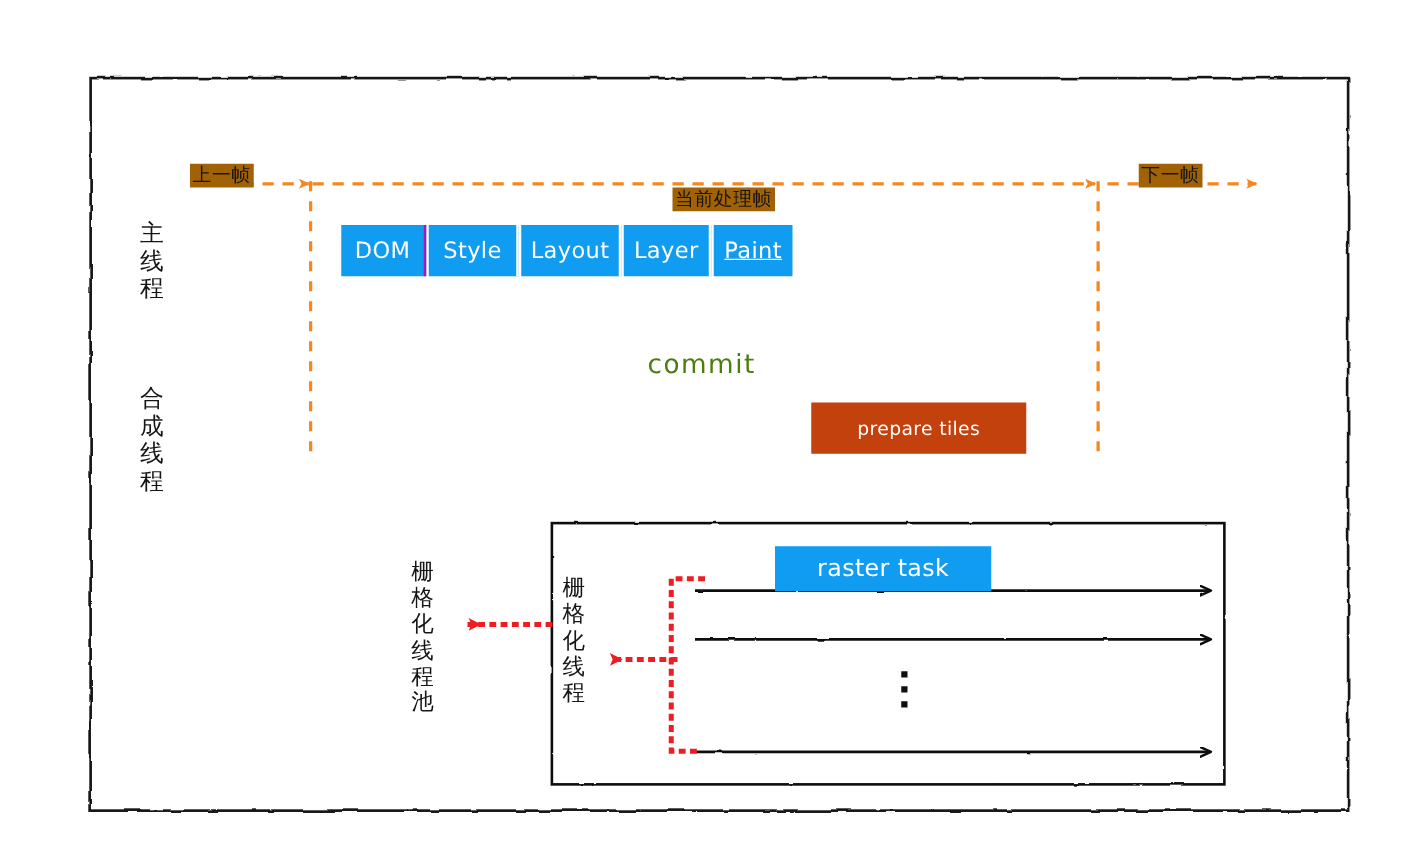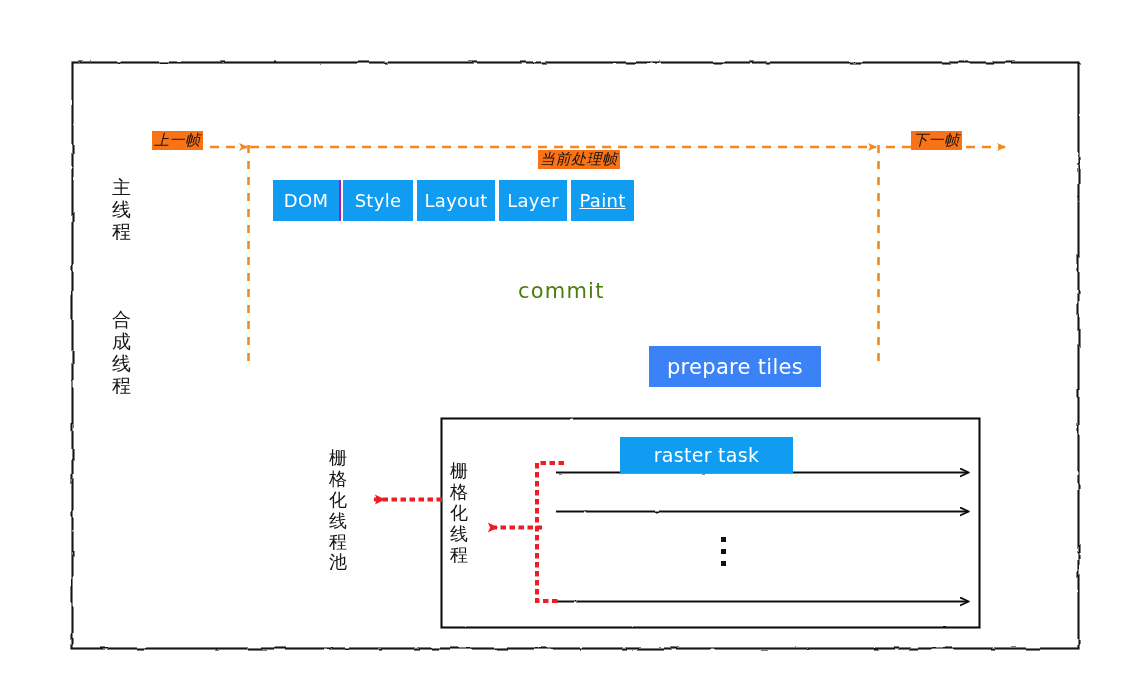--- a/index.html
+++ b/index.html
@@ -57,24 +57,23 @@
     color: #111111;
     font-family: "DejaVu Sans", sans-serif;
     font-size: 25px;
     letter-spacing: 1px;
   }
   .tl-label {
     position: absolute;
     color: #151515;
     font-family: "DejaVu Sans", sans-serif;
     font-size: 15px;
-    background: #f97316;
+    background: #a16207;
     padding: 0 2px;
     letter-spacing: 0.5px;
-    font-style: italic;
   }
   .dots {
     position: absolute;
     display: flex;
     flex-direction: column;
     gap: 7px;
   }
   .dots i {
     display:block;
     width: 5px;
@@ -190,21 +189,21 @@
   <div class="box-label" style="left:417px; top:180px; width:80px; height:41px;
        background:#109cf1; font-size:18px; border-right:2px solid #ffffff;">Layout</div>
   <div class="box-label" style="left:499px; top:180px; width:70px; height:41px;
        background:#109cf1; font-size:18px; border-right:2px solid #ffffff;">Layer</div>
   <div class="box-label" style="left:571px; top:180px; width:63px; height:41px;
        background:#109cf1; font-size:18px;text-decoration:underline;">Paint</div>
 
   <div class="txt" style="left:518px; top:279px; font-size:21px; letter-spacing:1.2px;">commit</div>
 
   <div class="box-label" style="left:649px; top:322px; width:172px; height:41px;
-       background:#3b82f6; font-size:21px;margin-top:24px;">prepare tiles</div>
+       background:#c2410c; font-size:15px;">prepare tiles</div>
 
   <div class="box-label" style="left:620px; top:437px; width:173px; height:36px;
        background:#109cf1; font-size:19px;">raster task</div>
 
   <div class="dots" style="left:721px; top:537px;">
     <i></i>
     <i></i>
     <i></i>
   </div>
 

